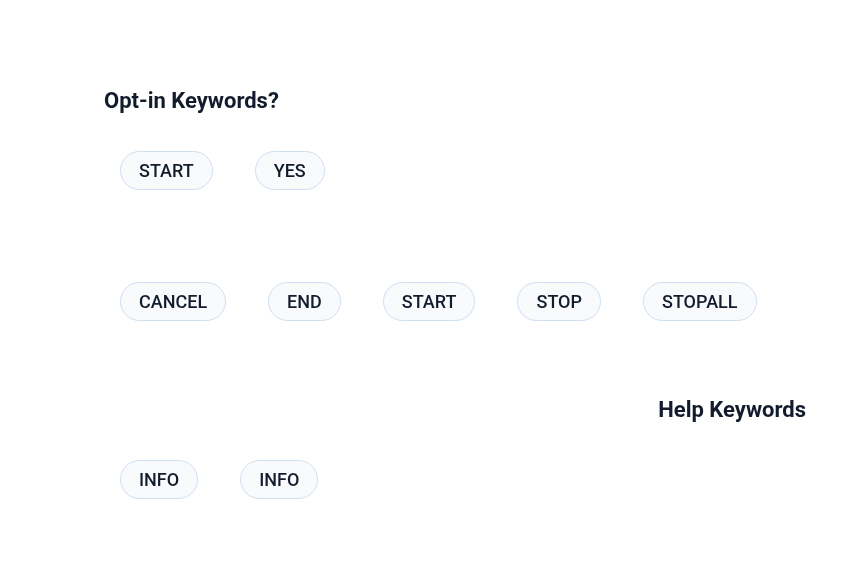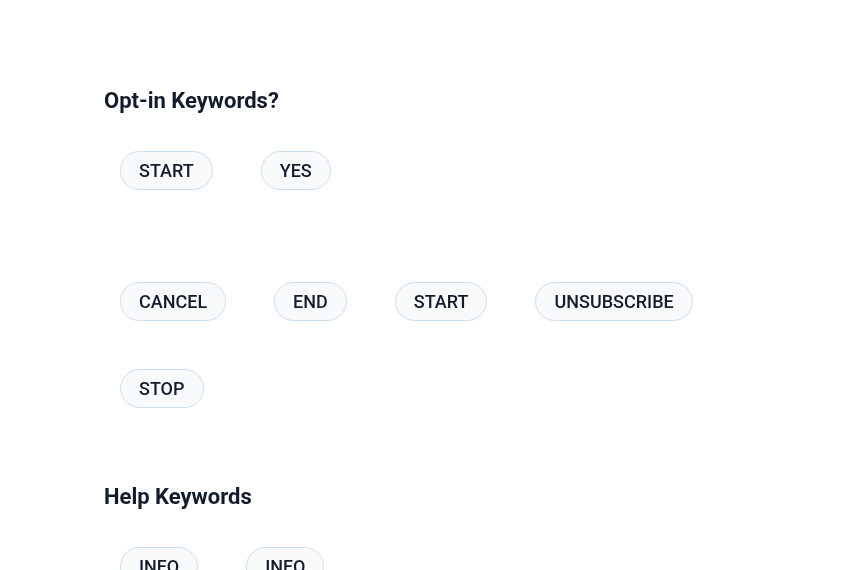--- a/index.html
+++ b/index.html
@@ -13,31 +13,32 @@
       padding: 40px;
       width: 846px;
       height: 570px;
       color: #121c2d;
     }
     .section {
       margin-bottom: 60px;
     }
     .section:last-child {
       margin-bottom: 0;
+      text-align: right;
     }
     .section-title {
       font-size: 22px;
       font-weight: 700;
       color: #121c2d;
       margin-bottom: 22px;
     }
     .pill-row {
       display: flex;
       flex-wrap: wrap;
-      gap: 16px;
+      gap: 10px;
     }
     .pill {
       display: inline-flex;
       align-items: center;
       justify-content: center;
       padding: 8px 18px;
       background: #f8fafc;
       border: 1px solid #cfdff3;
       border-radius: 999px;
       font-size: 18px;
@@ -56,22 +57,22 @@
     <span class="pill">START</span>
     <span class="pill">YES</span>
   </div>
 </div>
 
 <div class="section">
   <div class="pill-row">
     <span class="pill">CANCEL</span>
     <span class="pill">END</span>
     <span class="pill">START</span>
-    <span class="pill">UNSUBSCRIBE</span>
     <span class="pill">STOP</span>
+    <span class="pill">STOPALL</span>
   </div>
 </div>
 
 <div class="section">
   <h2 class="section-title">Help Keywords</h2>
   <div class="pill-row">
     <span class="pill">INFO</span>
     <span class="pill">INFO</span>
   </div>
 </div>

